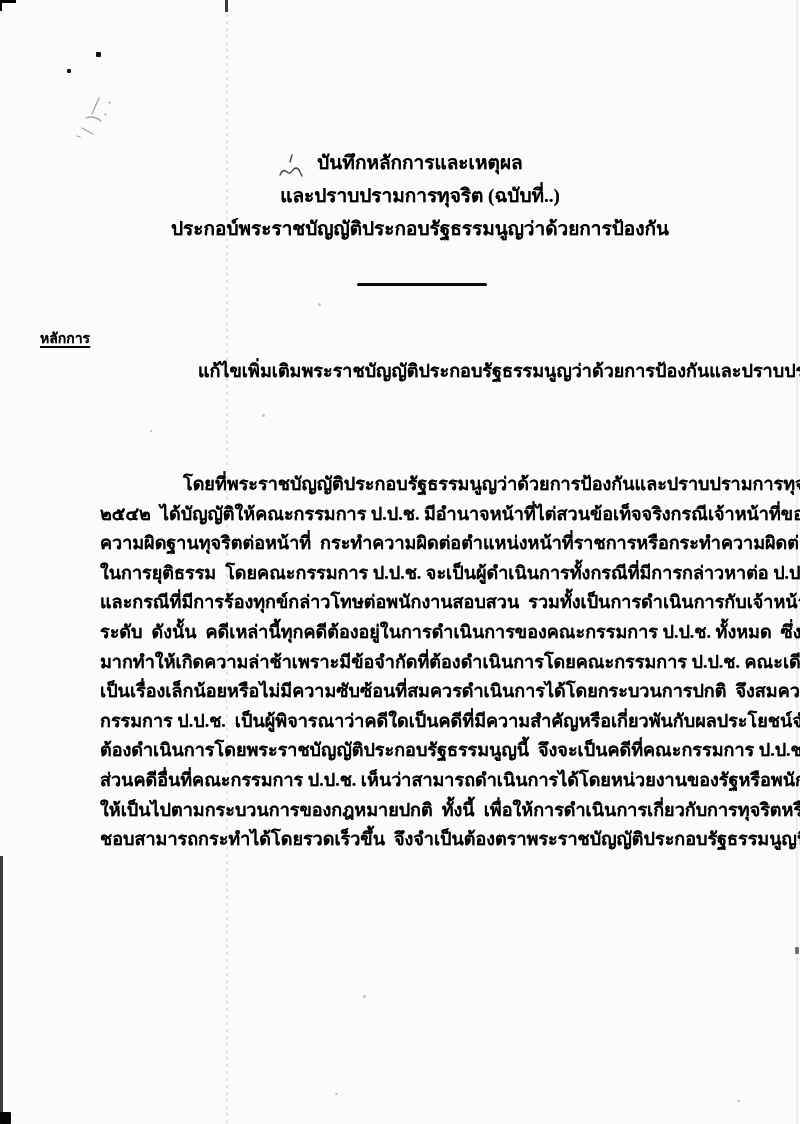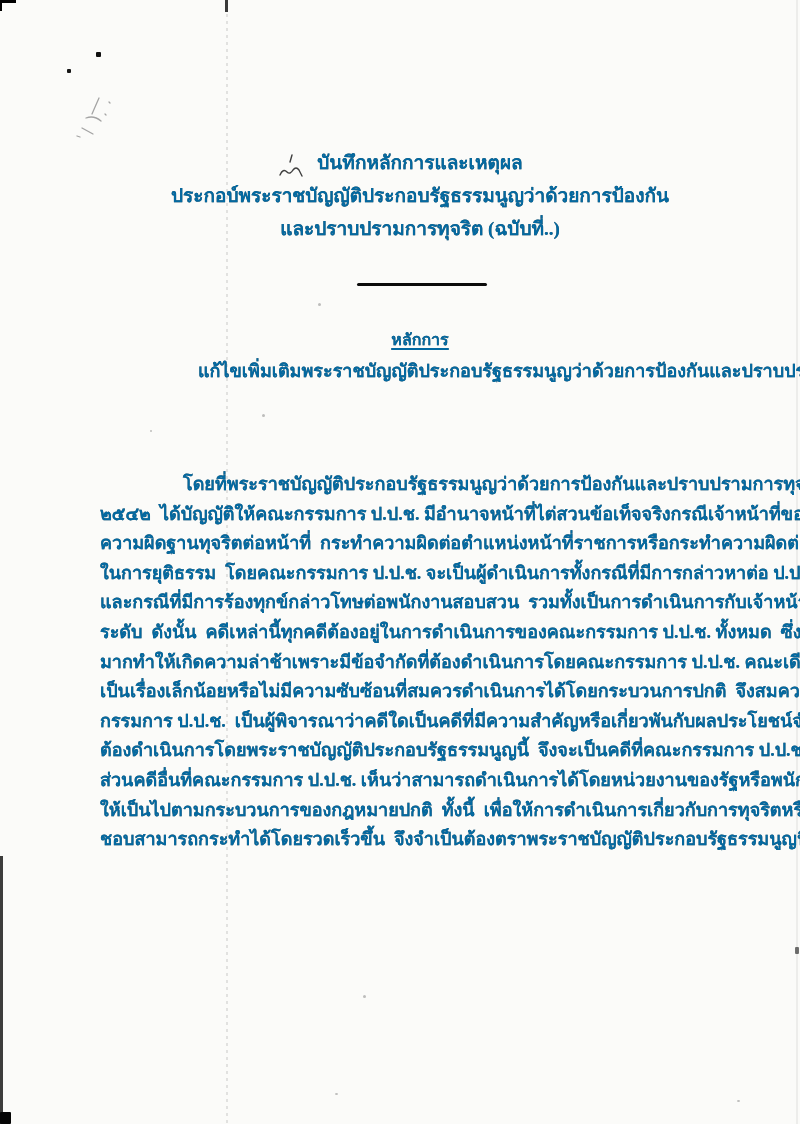--- a/index.html
+++ b/index.html
@@ -1,35 +1,35 @@
 <!DOCTYPE html>
 <html><head>
 <meta charset="utf-8">
 <style>
   html,body{margin:0;padding:0;}
   body{width:800px;height:1124px;position:relative;background:#e9e9e9;}
   .page{
     position:absolute;left:0;top:0;width:800px;height:1124px;
     background:#fbfbf9;overflow:hidden;
     font-family:"Liberation Serif","DejaVu Serif",serif;
-    color:#0369a1;
+    color:#000000;
   }
   
   .title-block{
     position:absolute;top:146px;left:40px;width:760px;
     text-align:center;font-size:19px;line-height:33px;font-weight:bold;
     text-shadow:0 0 .4px rgba(20,15,5,.65);
   }
   .rule{
     position:absolute;top:283px;left:357px;width:130px;height:3px;
     background:#0b0b0b;border-radius:2px;
   }
   .sec-heading{
-    position:absolute;left:40px;width:760px;text-align:center;
-    font-size:16px;font-weight:bold;
+    position:absolute;left:40px;width:760px;text-align:left;
+    font-size:14px;font-weight:bold;
     text-decoration:underline;text-underline-offset:3px;text-decoration-thickness:1.5px;
     text-shadow:0 0 .4px rgba(20,15,5,.65);
   }
   #heading-principle{top:327px;}
   #heading-reason{top:445px;}
   .para{
     position:absolute;left:100px;width:660px;
     font-size:18px;font-weight:bold;
     text-shadow:0 0 .4px rgba(20,15,5,.6);
   }
@@ -100,22 +100,22 @@
 
   <svg class="art handmark-svg" width="32" height="34" viewBox="0 0 32 34">
     <g fill="none" stroke="#3f3f3f" stroke-width="1.4" stroke-linecap="round">
       <path d="M14,3 l-2,7"></path>
       <path d="M2,23 q3,-7 7,-3 q3,3 6,-2 q3,-4 6,0 l3,6"></path>
     </g>
   </svg>
 
   <div class="title-block">
     <div class="ln">บันทึกหลักการและเหตุผล</div>
+    <div class="ln">และปราบปรามการทุจริต (ฉบับที่..)</div>
     <div class="ln">ประกอบ์พระราชบัญญัติประกอบรัฐธรรมนูญว่าด้วยการป้องกัน</div>
-    <div class="ln">และปราบปรามการทุจริต (ฉบับที่..)</div>
   </div>
 
   <div class="rule"></div>
 
   <div class="sec-heading" id="heading-principle">หลักการ</div>
   <div class="para" id="principle-para">
     <div class="ln indent-a">แก้ไขเพิ่มเติมพระราชบัญญัติประกอบรัฐธรรมนูญว่าด้วยการป้องกันและปราบปรามการ</div>
   </div>
 
   <div class="para" id="reason-para">

